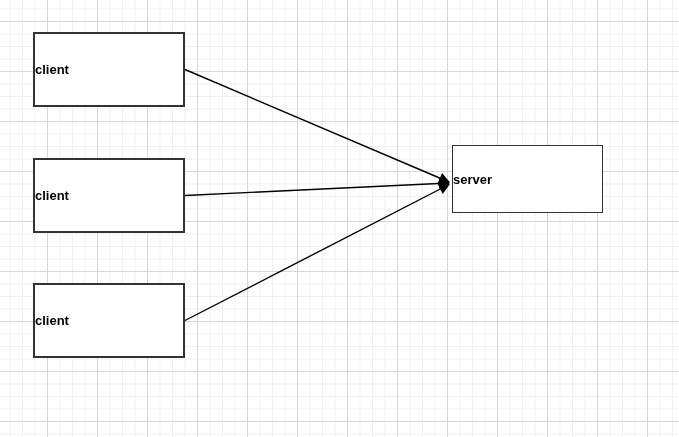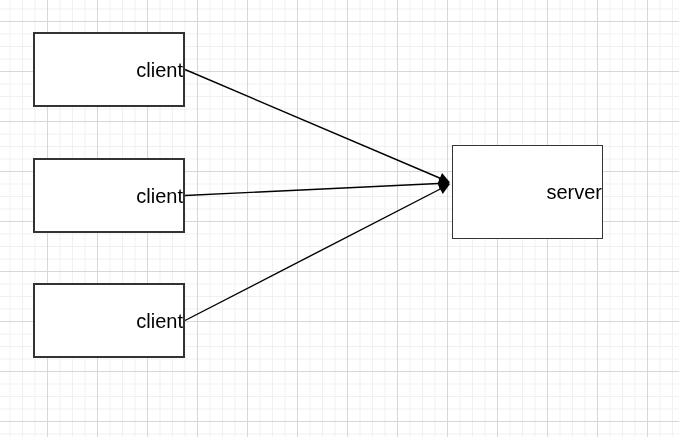--- a/index.html
+++ b/index.html
@@ -34,29 +34,30 @@
     pointer-events: none;
   }
   .edges line { pointer-events: stroke; }
   .node {
     position: absolute;
     box-sizing: border-box;
     background: #ffffff;
     border: 2px solid #333333;
     display: flex;
     align-items: center;
-    justify-content: flex-end;
-    font-size: 20px;
+    justify-content: flex-start;
+    font-size: 13px;
     color: #000000;
     cursor: default;
+    font-weight: bold;
   }
   .node-client-1 { left: 33px;  top: 32px;  width: 152px; height: 75px; }
   .node-client-2 { left: 33px;  top: 158px; width: 152px; height: 75px; }
   .node-client-3 { left: 33px;  top: 283px; width: 152px; height: 75px; }
-  .node-server   { left: 452px; top: 145px; width: 151px; height: 94px; border-width: 1.5px; }
+  .node-server   { left: 452px; top: 145px; width: 151px; height: 68px; border-width: 1.5px; }
   .node-label {
     white-space: nowrap;
     line-height: 1;
   }
 </style>
 </head>
 <body>
 
 <div class="canvas">
 

